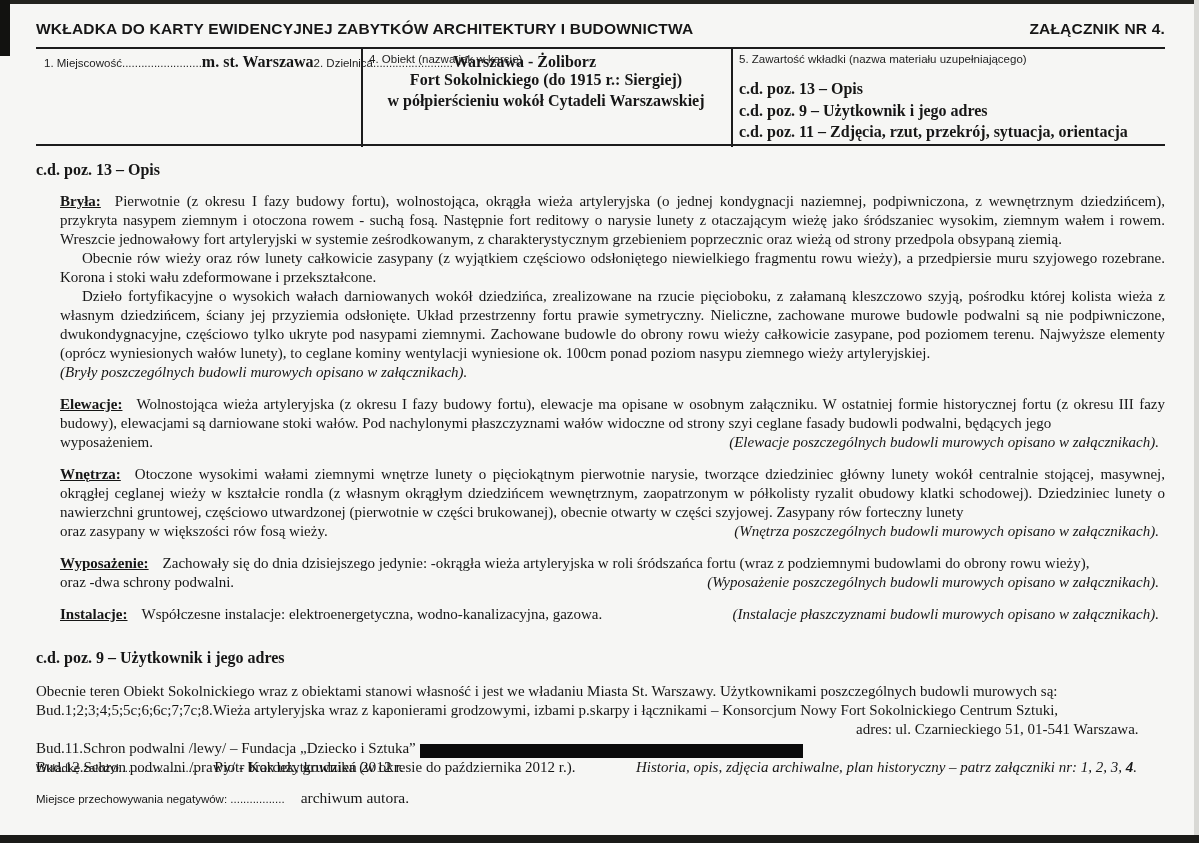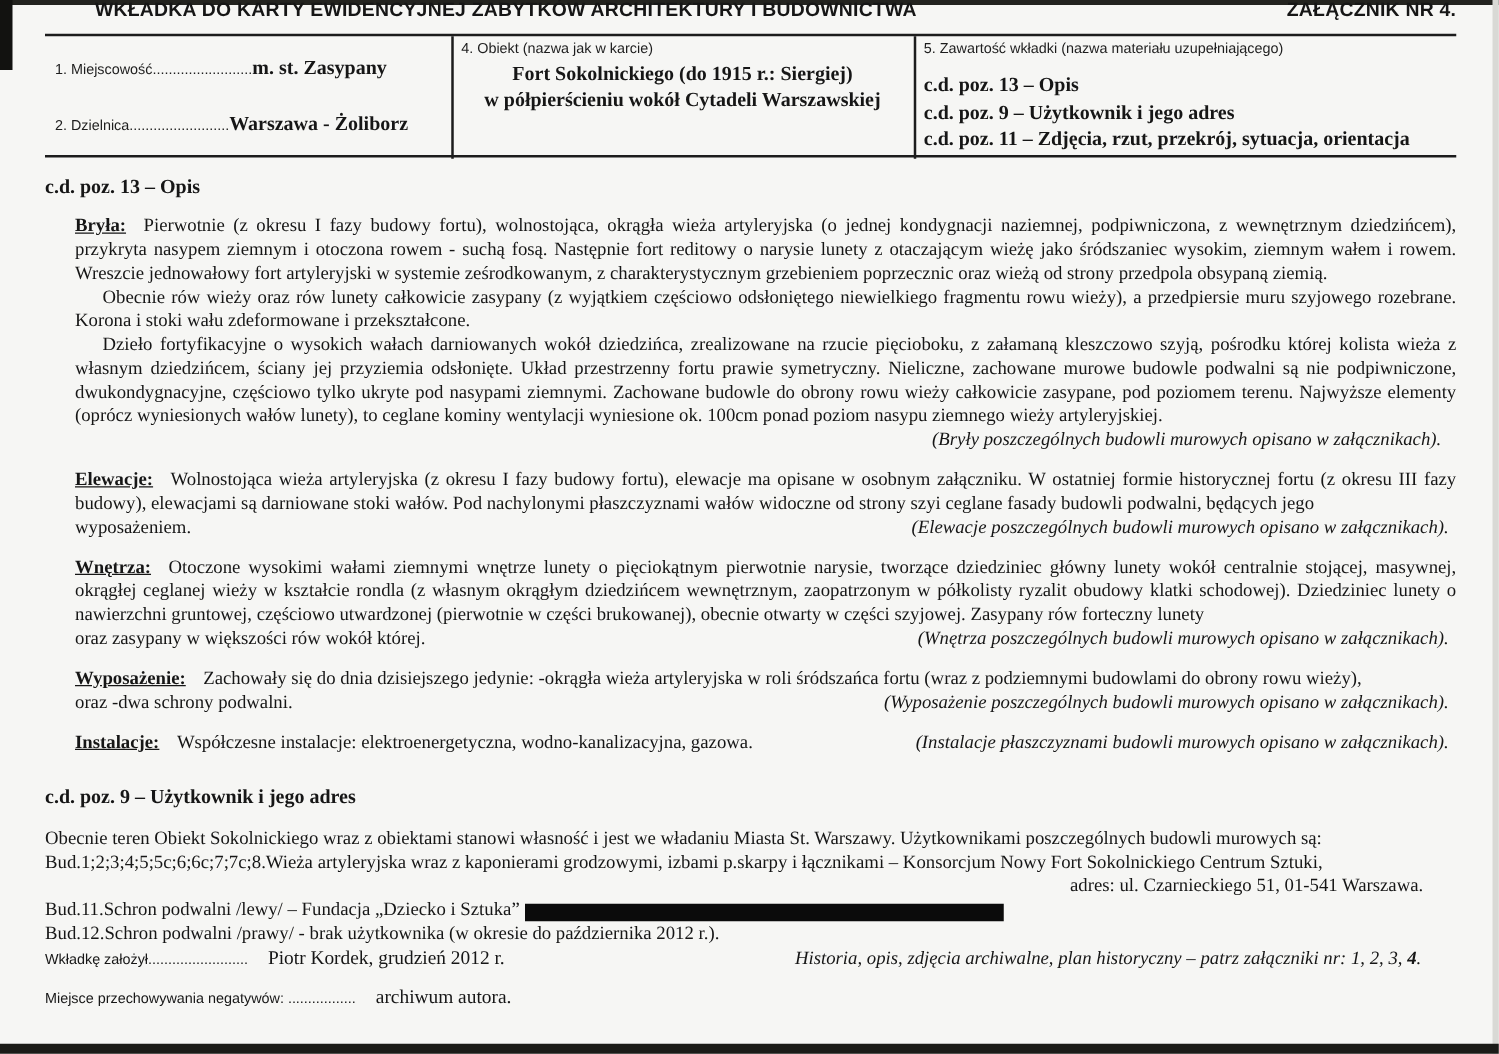--- a/index.html
+++ b/index.html
@@ -19,51 +19,52 @@
   .scan-top    { position:absolute; top:0; left:0; width:100%; height:4px; background:#23231f; }
   .scan-corner { position:absolute; top:0; left:0; width:10px; height:56px; background:#121210; }
   .scan-bottom { position:absolute; bottom:0; left:0; width:100%; height:8px; background:#1b1b18; }
   .scan-right  { position:absolute; top:0; right:0; width:5px; height:100%; background:#d9d9d5; }
 
   .content{ position:absolute; top:0; left:36px; right:34px; }
 
   
   .titlebar{
     display:flex; justify-content:space-between; align-items:baseline;
+    padding-top:20px;
     font-family:"Liberation Sans", sans-serif;
-    font-weight:bold; font-size:15.5px; letter-spacing:0.2px;margin-left:40px;
+    font-weight:bold; font-size:15.5px; letter-spacing:0.2px;
   }
   
   .infotable{
     margin-top:9px;
     display:grid;
     grid-template-columns:325px 370px 1fr;
     border-top:2px solid #1c1c1c;
     border-bottom:2px solid #1c1c1c;
     height:99px;
   }
   .cell{ padding:4px 8px 4px 6px; }
   .cell + .cell{ border-left:2px solid #1c1c1c; }
-  .c1{ display:flex; flex-direction:column; justify-content:space-around; padding-left:8px; }
+  .c1{ display:flex; flex-direction:row; justify-content:space-around; padding-left:8px; }
   .fieldrow{ display:flex; align-items:baseline; white-space:nowrap; }
   .flabel{ font-family:"Liberation Sans", sans-serif; font-size:11.5px; color:#1d1d1d; }
   .fvalue{ font-weight:bold; font-size:16px; }
   .slabel{ font-family:"Liberation Sans", sans-serif; font-size:11.5px; color:#1d1d1d; }
   .objlines{ text-align:center; font-weight:bold; font-size:16px; line-height:21px; margin-top:4px; }
   .contentlines{ font-weight:bold; font-size:16px; line-height:21.5px; margin-top:13px; }
 
   
   .docbody{ font-size:15px; line-height:19px; }
   .h-opis{ font-weight:bold; font-size:16px; margin-top:14px; }
   .sec{ margin-top:13px;margin-left:24px; }
   .sec-label{ font-weight:bold; text-decoration:underline; margin-right:14px; }
   .body-p{ text-align:justify; }
   .indent{ text-indent:22px; }
   .note{ font-style:italic; white-space:nowrap; }
-  .note-line{ text-align:right; padding-right:12px; }
+  .note-line{ padding-right:12px; }
   .lastline{ display:flex; justify-content:space-between; align-items:baseline; padding-right:6px; }
 
   .h-user{ font-weight:bold; font-size:16px; margin-top:24px; }
   .user-p{ text-align:justify; margin-top:0; }
   .user-block{ margin-top:15px; }
   .addr{ white-space:nowrap; padding-left:820px; }
   .redact{
     display:inline-block; width:383px; height:14px;
     background:#0b0b0b; vertical-align:middle; margin-left:4px;
     transform:translateY(1px);
@@ -91,21 +92,21 @@
 
     <div class="titlebar">
       <span>WKŁADKA DO KARTY EWIDENCYJNEJ ZABYTKÓW ARCHITEKTURY I BUDOWNICTWA</span>
       <span>ZAŁĄCZNIK NR  4.</span>
     </div>
 
     <div class="infotable">
       <div class="cell c1">
         <div class="fieldrow">
           <span class="flabel">1. Miejscowość.........................</span>
-          <span class="fvalue">m. st. Zasypany</span>
+          <span class="fvalue">m. st. Warszawa</span>
         </div>
         <div class="fieldrow">
           <span class="flabel">2. Dzielnica.........................</span>
           <span class="fvalue">Warszawa - Żoliborz</span>
         </div>
       </div>
       <div class="cell">
         <div class="slabel">4. Obiekt (nazwa jak w karcie)</div>
         <div class="objlines">
           <div>Fort Sokolnickiego  (do 1915 r.:  Siergiej)</div>
@@ -136,21 +137,21 @@
         <p class="body-p"><span class="sec-label">Elewacje:</span><span>Wolnostojąca wieża artyleryjska (z okresu I fazy budowy fortu), elewacje ma opisane w osobnym załączniku.  W ostatniej formie historycznej fortu (z okresu III fazy budowy), elewacjami są darniowane stoki wałów. Pod nachylonymi płaszczyznami wałów widoczne od strony szyi ceglane fasady budowli podwalni, będących jego</span></p>
         <div class="lastline">
           <span>wyposażeniem.</span>
           <span class="note">(Elewacje poszczególnych budowli murowych opisano w załącznikach).</span>
         </div>
       </div>
 
       <div class="sec">
         <p class="body-p"><span class="sec-label">Wnętrza:</span><span>Otoczone wysokimi wałami ziemnymi wnętrze lunety o pięciokątnym pierwotnie narysie, tworzące dziedziniec główny lunety wokół centralnie stojącej, masywnej, okrągłej ceglanej wieży w kształcie rondla (z własnym okrągłym dziedzińcem wewnętrznym, zaopatrzonym w półkolisty ryzalit obudowy klatki schodowej). Dziedziniec lunety o nawierzchni gruntowej, częściowo utwardzonej (pierwotnie w części brukowanej), obecnie otwarty w części szyjowej. Zasypany rów forteczny lunety</span></p>
         <div class="lastline">
-          <span>oraz zasypany w większości rów wokół której.</span>
+          <span>oraz zasypany w większości rów fosą wieży.</span>
           <span class="note">(Wnętrza poszczególnych budowli murowych opisano w załącznikach).</span>
         </div>
       </div>
 
       <div class="sec">
         <p class="body-p"><span class="sec-label">Wyposażenie:</span><span>Zachowały się do dnia dzisiejszego jedynie:  -okrągła wieża artyleryjska w roli śródszańca fortu (wraz z podziemnymi budowlami do obrony rowu wieży),</span></p>
         <div class="lastline">
           <span>oraz  -dwa schrony podwalni.</span>
           <span class="note">(Wyposażenie poszczególnych budowli murowych opisano w załącznikach).</span>
         </div>

